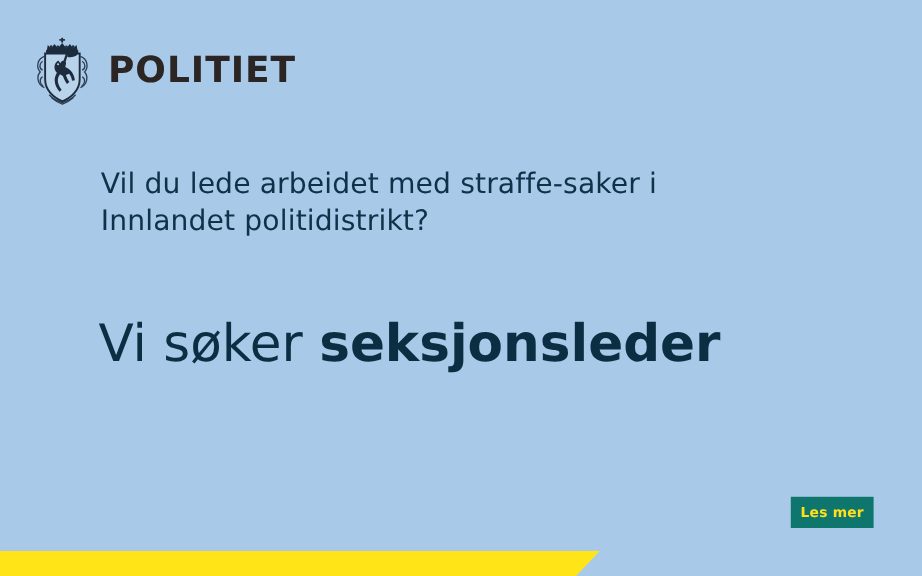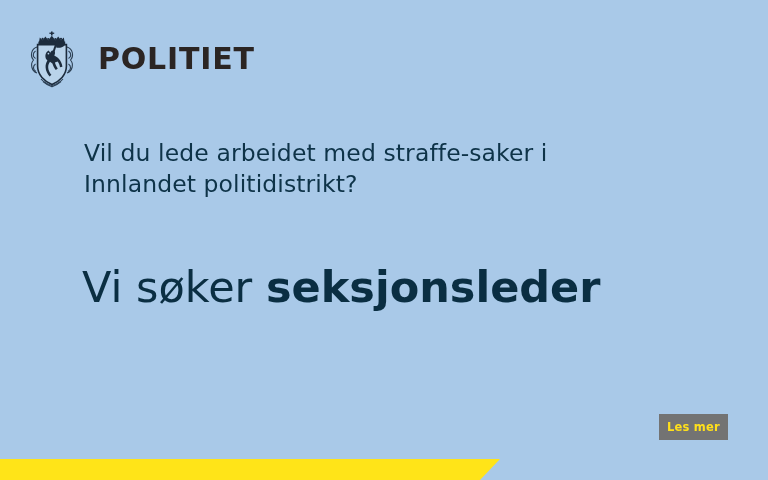--- a/index.html
+++ b/index.html
@@ -22,21 +22,21 @@
     overflow: hidden;
   }
 
   
   #logo-block {
     position: absolute;
     left: 26px;
     top: 30px;
     display: flex;
     align-items: center;
-    gap: 20px;
+    gap: 12px;
   }
   #coat-of-arms {
     width: 52px;
     height: 58px;
     display: block;
     flex: 0 0 auto;
   }
   #wordmark {
     font-family: "DejaVu Sans", "Liberation Sans", sans-serif;
     font-size: 30px;
@@ -85,21 +85,21 @@
     letter-spacing: 0.1px;
   }
 
   
   #cta-button {
     position: absolute;
     left: 659px;
     top: 414px;
     width: 69px;
     height: 26px;
-    background: #737373;
+    background: #0f766e;
     color: #ffe01b;
     border: none;
     padding: 0;
     font-family: "DejaVu Sans", "Liberation Sans", sans-serif;
     font-size: 11.5px;
     font-weight: bold;
     letter-spacing: 0.2px;
     display: flex;
     align-items: center;
     justify-content: center;

